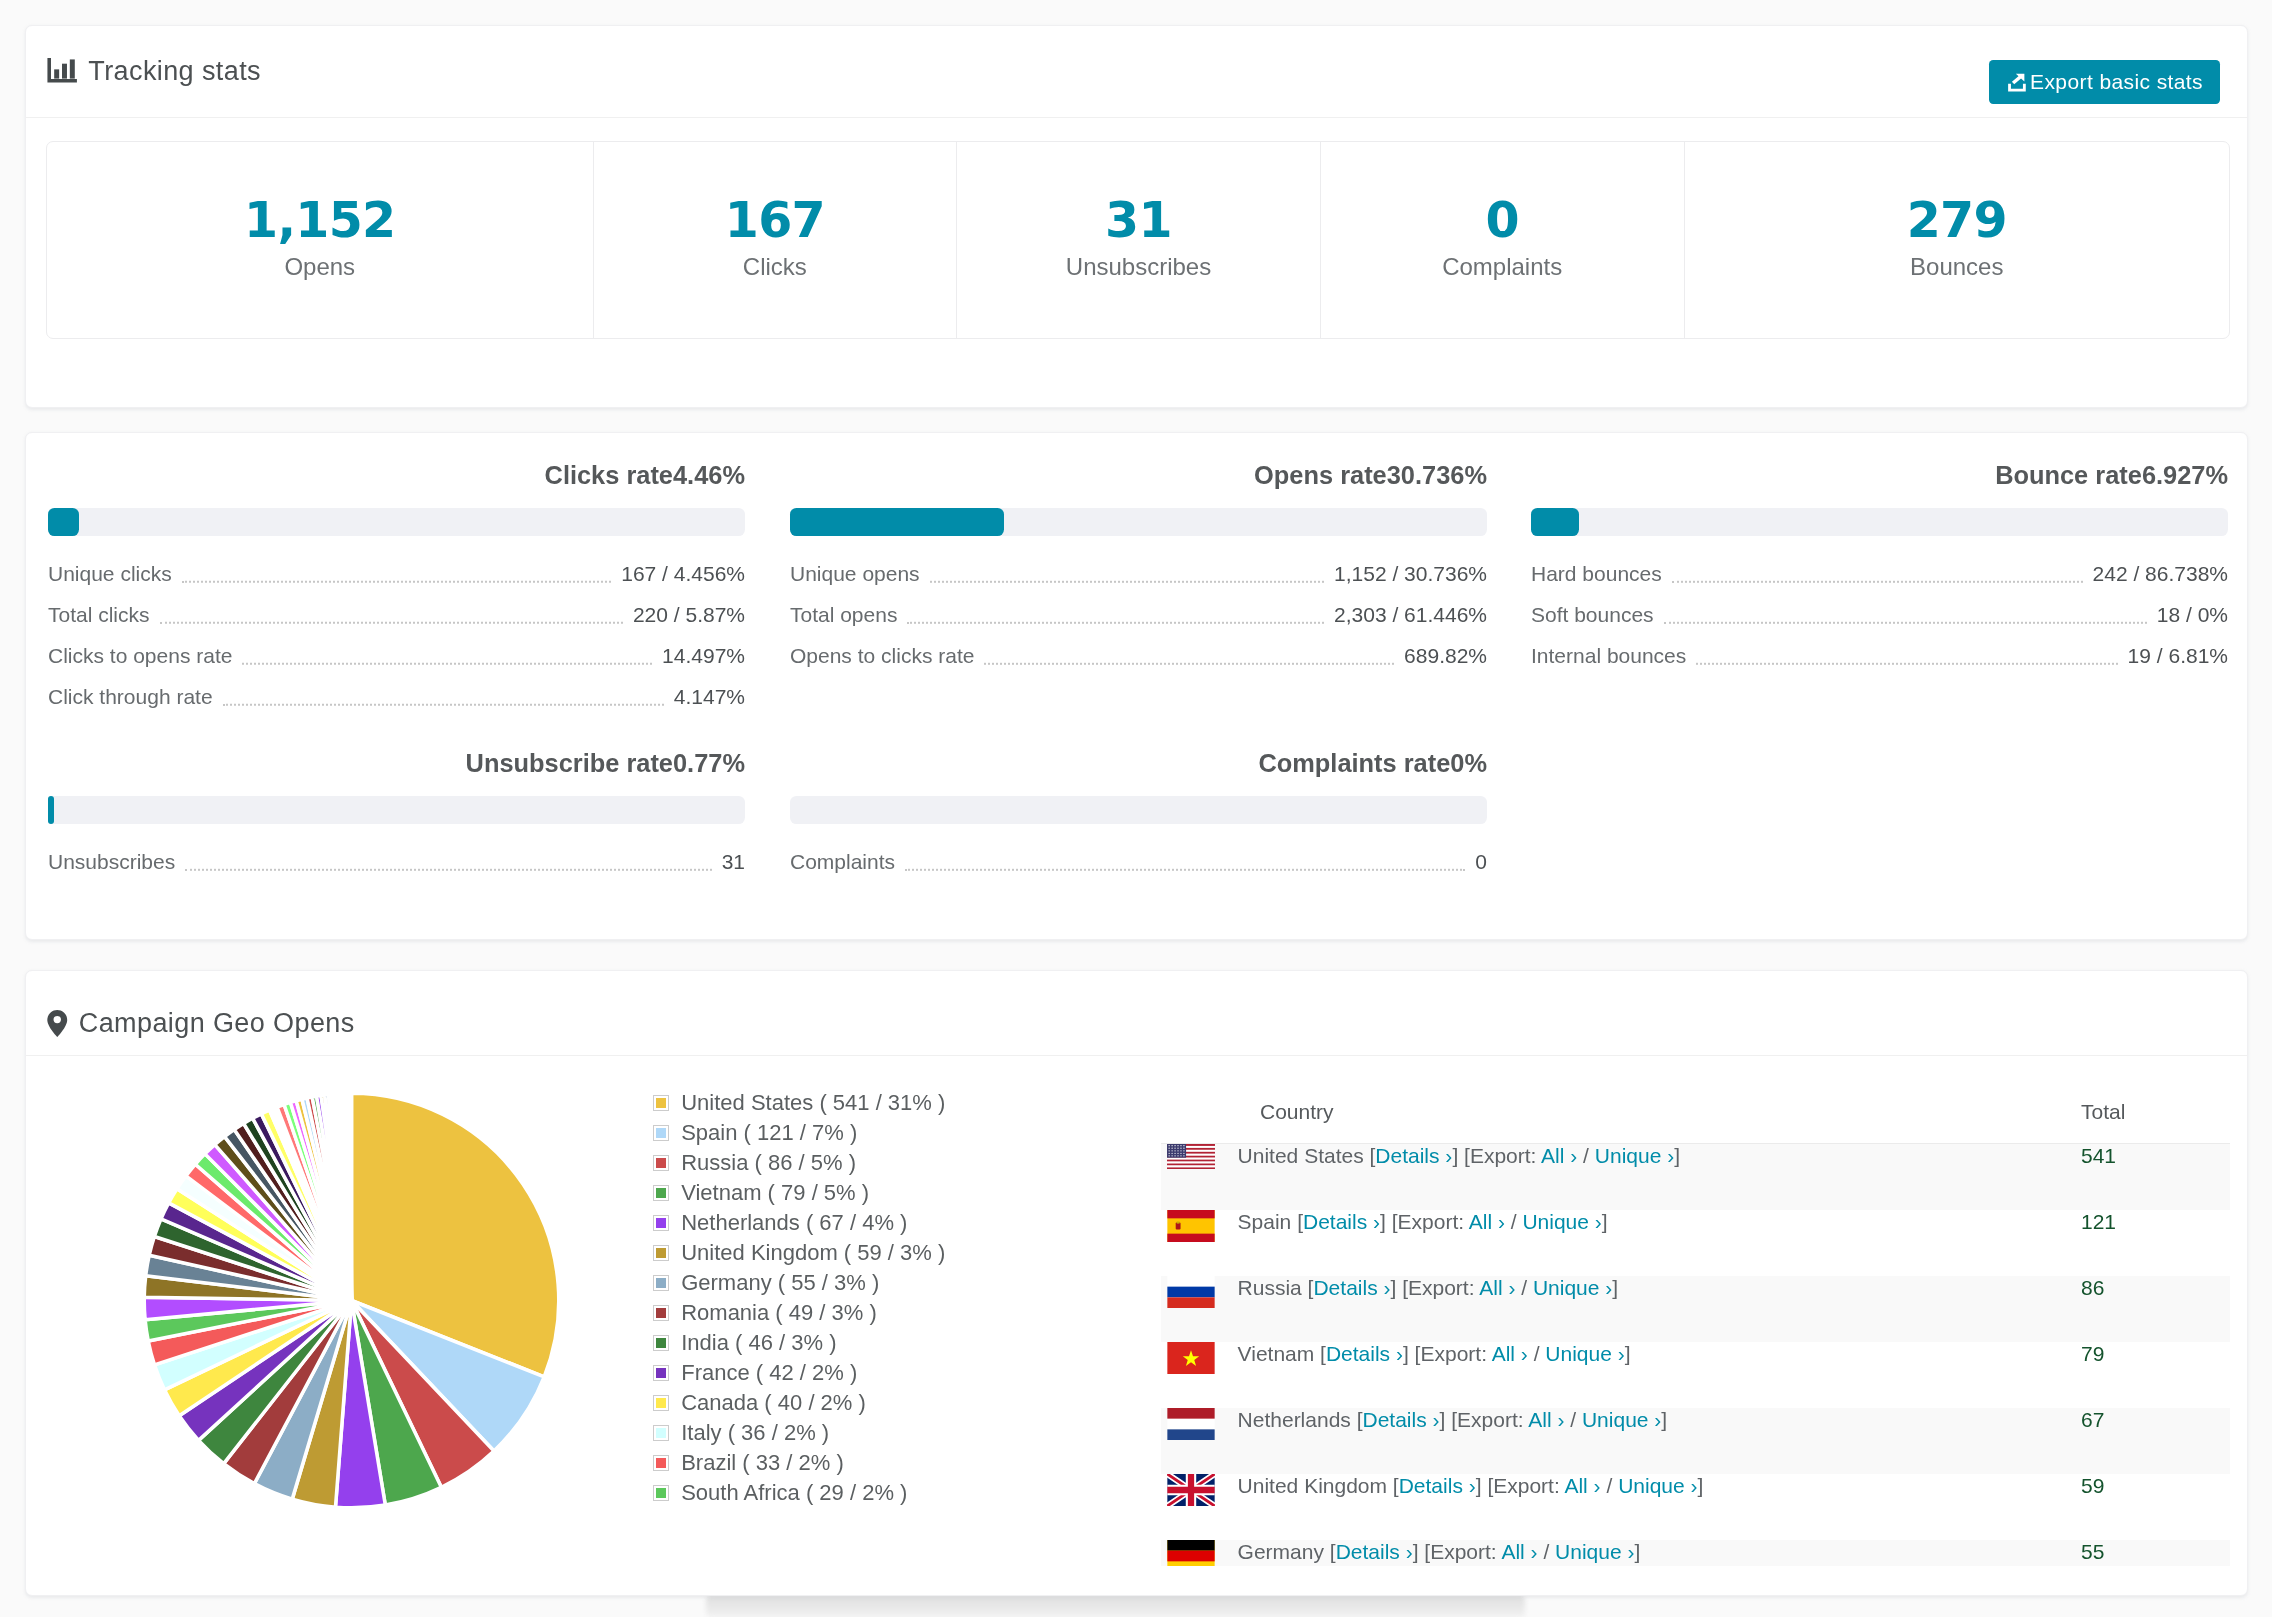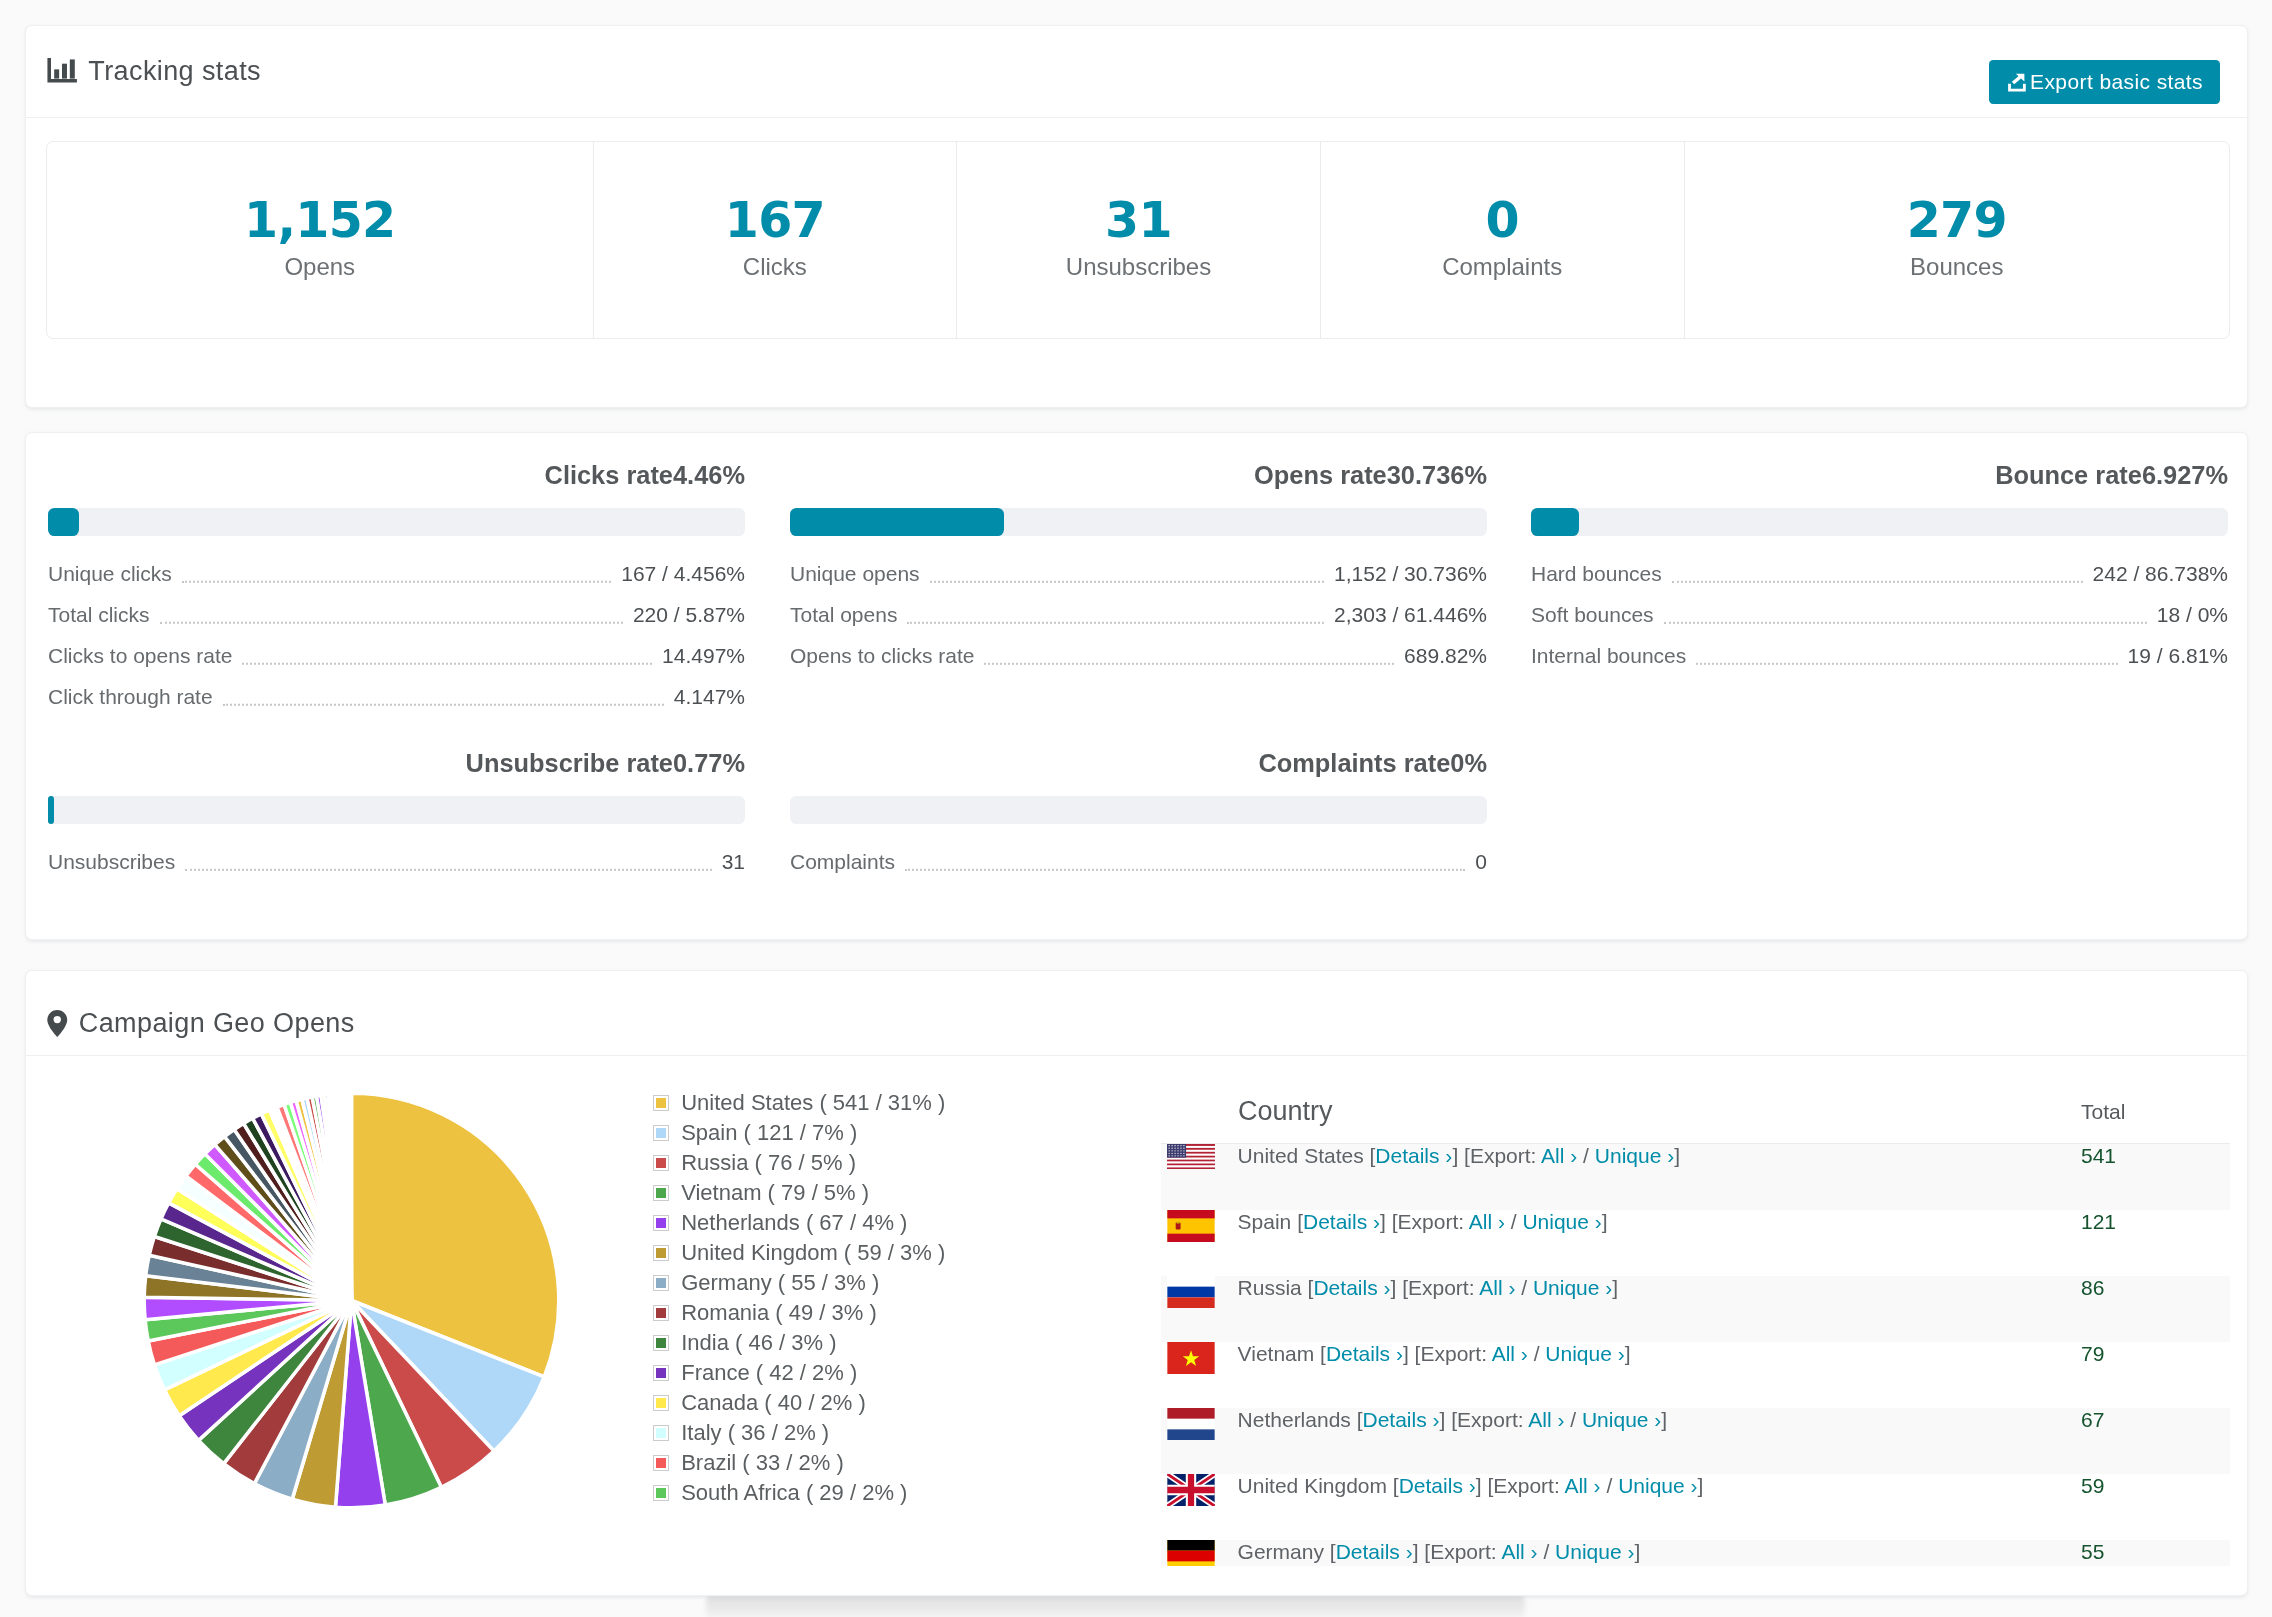--- a/index.html
+++ b/index.html
@@ -33,21 +33,21 @@
 .rleader{flex:1;margin:0 10px;border-bottom:2.1px dotted #c6c6c6;transform:translateY(7.8px)}
 .rvalue{font-size:21px;color:#4c5053;white-space:nowrap}
 #pie{position:absolute;left:114px;top:118px}
 #legend{position:absolute;left:627px;top:117px}
 .litem{display:flex;align-items:center;height:30px}
 .lswatch{width:15.5px;height:15.5px;border:1.4px solid #ccc;background:#fff;display:flex;align-items:center;justify-content:center;flex:0 0 15.5px}
 .lswatch i{display:block;width:10px;height:10px}
 .llabel{margin-left:12.7px;font-size:22px;color:#5b5f61;white-space:nowrap}
 #geo-table{position:absolute;left:1135px;top:109px;width:1069px;height:486px;overflow:hidden}
 .thead{height:64px;display:flex;align-items:center;border-bottom:1.4px solid #ebebeb;position:relative}
-.th-country{margin-left:77px;font-size:27px;color:#55595c}
+.th-country{margin-left:99px;font-size:21px;color:#55595c}
 .th-total{position:absolute;left:920px;font-size:21px;color:#55595c}
 .trow{position:relative;height:66px;display:flex;align-items:flex-start;padding-left:5.6px}
 .trow.odd{background:#f9f9f9}
 .flagbox{width:48px;flex:0 0 48px;display:flex;align-items:center}
 .cell-country{margin-left:23px;font-size:21px;color:#5f6367;white-space:nowrap}
 .lnk{color:#018ca9;text-decoration:none}
 .cell-total{position:absolute;left:920px;font-size:21px;color:#14532d}
 #bottom-smudge{position:absolute;left:706px;top:1595px;width:819px;height:22.6px;background:linear-gradient(180deg,#dedede,#f3f3f3);filter:blur(2.1px);border-radius:5.6px;z-index:1}
 </style>
 </head>
@@ -291,21 +291,21 @@
       <div class="litem">
         <span class="lswatch">
           <i style="background:rgb(175,216,248)"></i>
         </span>
     <span class="llabel">Spain ( 121 / 7% )</span>
       </div>
       <div class="litem">
         <span class="lswatch">
           <i style="background:rgb(203,75,75)"></i>
         </span>
-    <span class="llabel">Russia ( 76 / 5% )</span>
+    <span class="llabel">Russia ( 86 / 5% )</span>
       </div>
       <div class="litem">
         <span class="lswatch">
           <i style="background:rgb(77,167,77)"></i>
         </span>
     <span class="llabel">Vietnam ( 79 / 5% )</span>
       </div>
       <div class="litem">
         <span class="lswatch">
           <i style="background:rgb(148,64,237)"></i>

